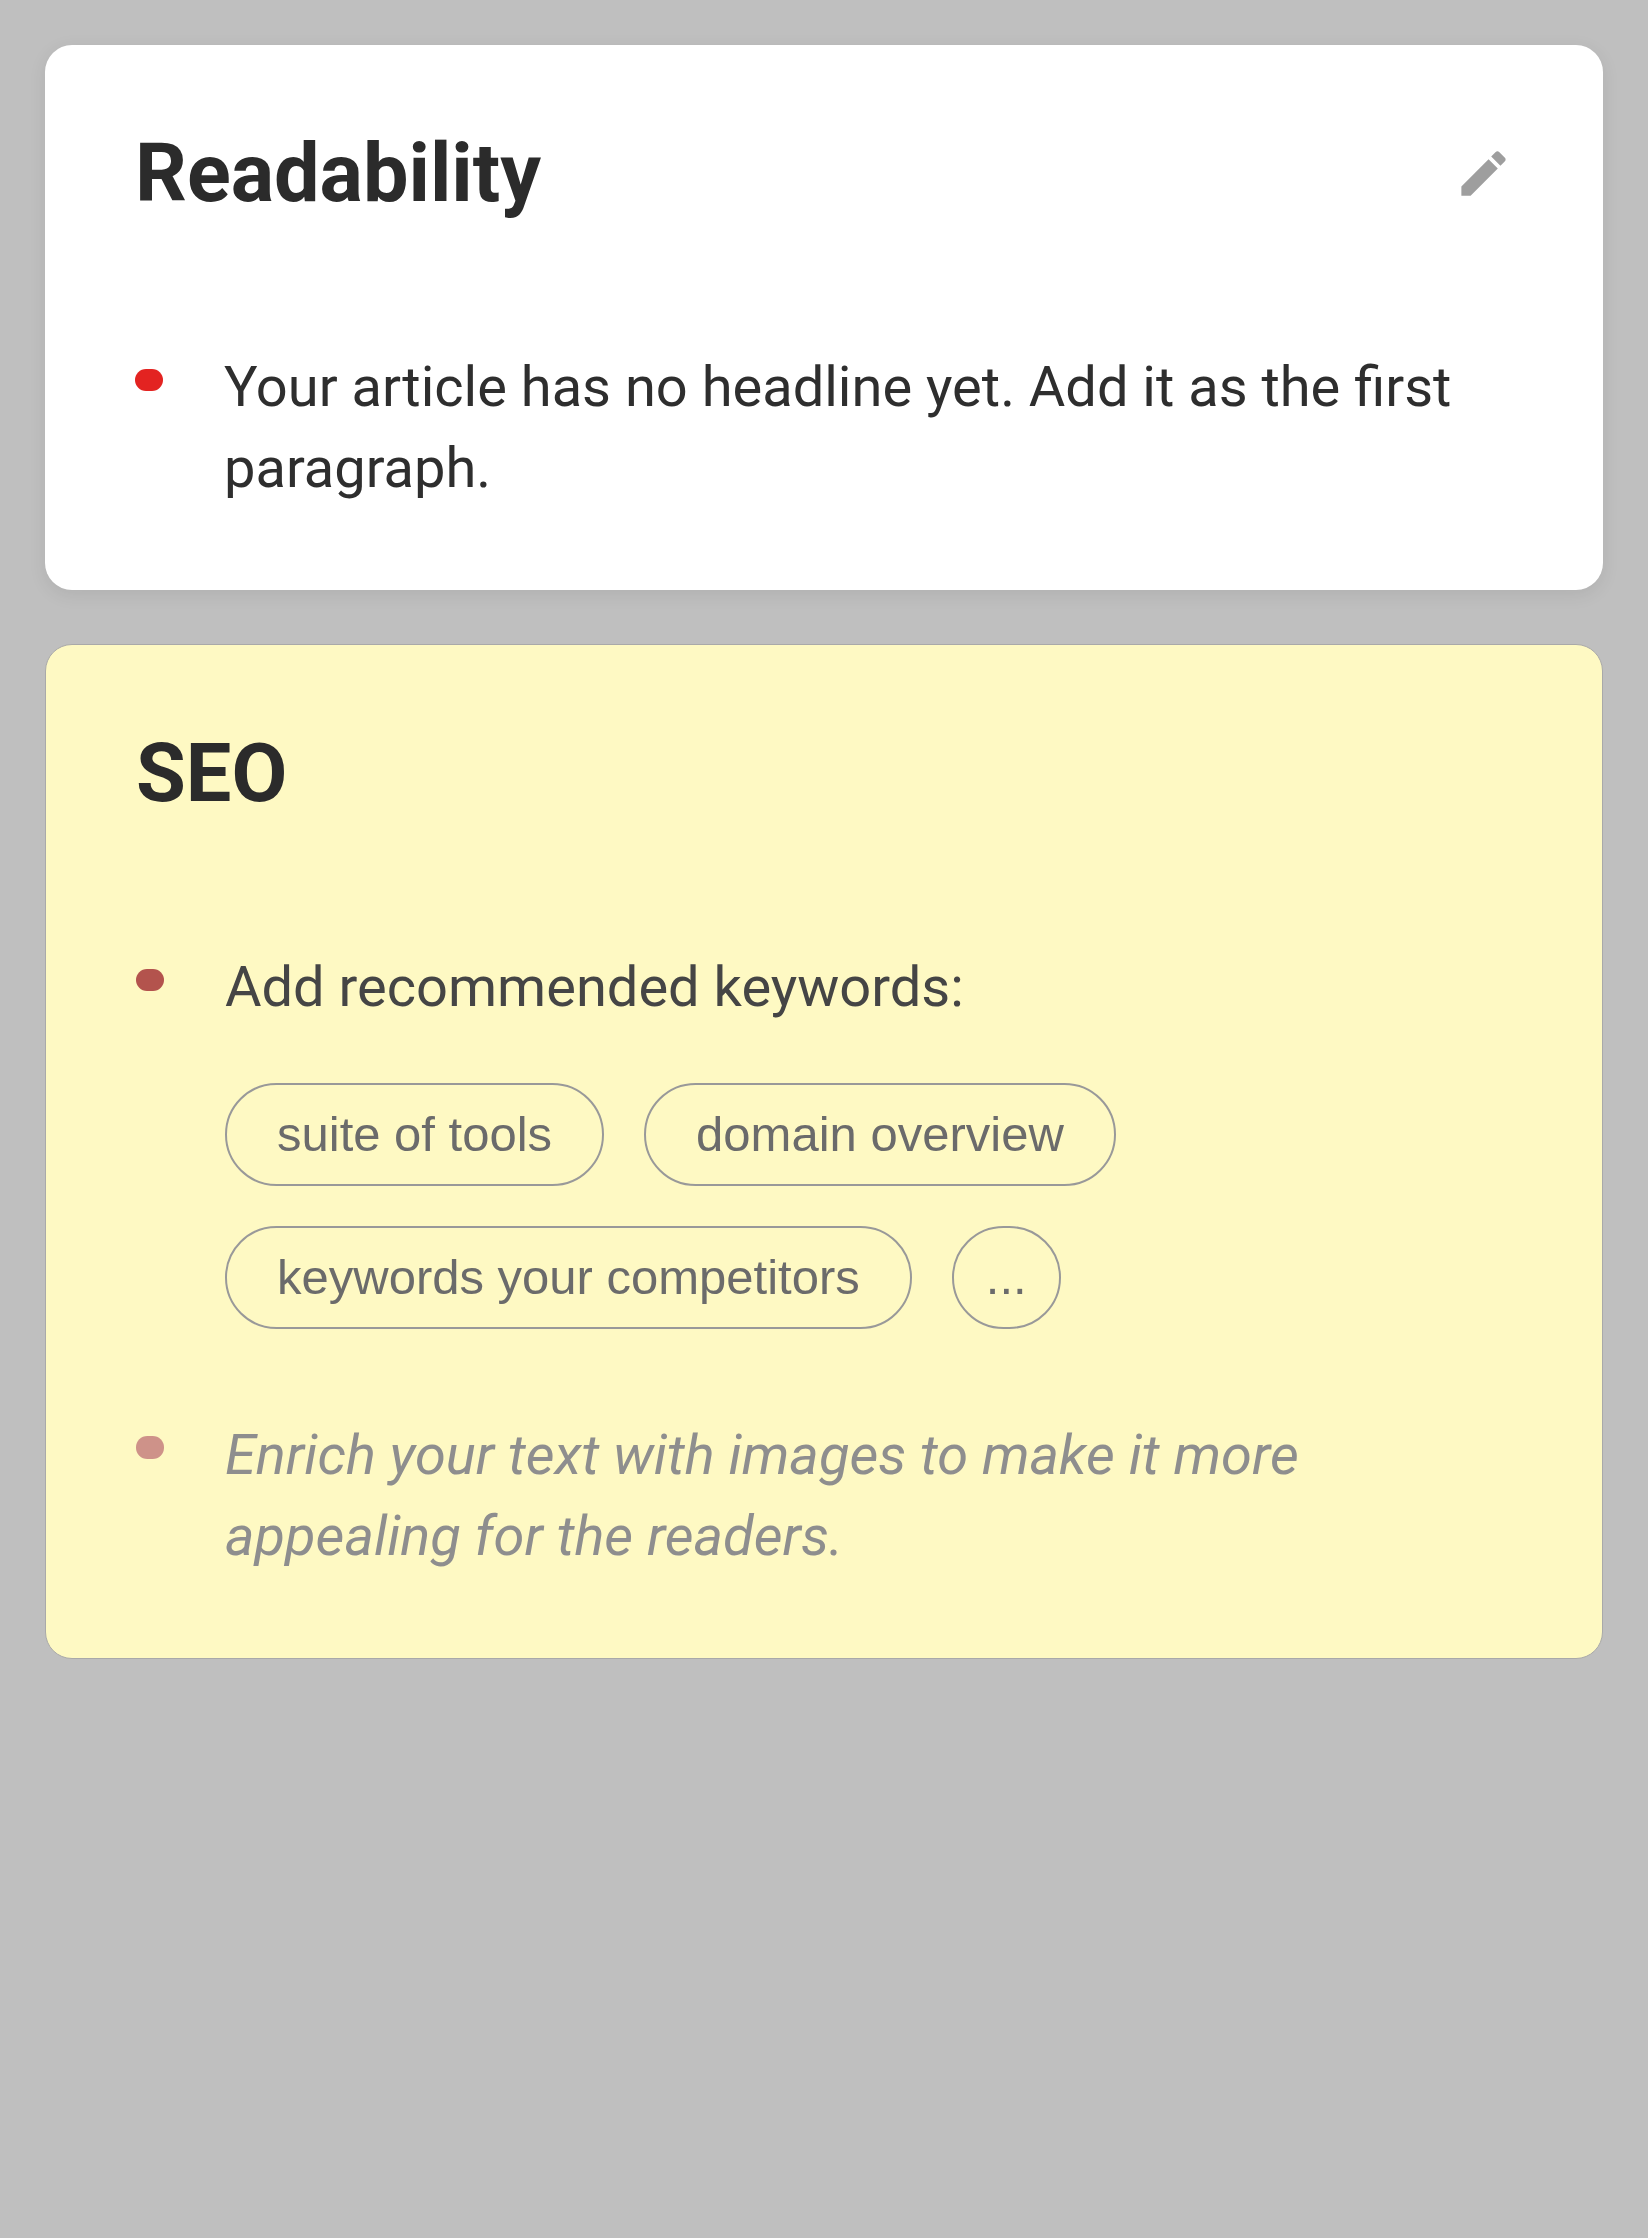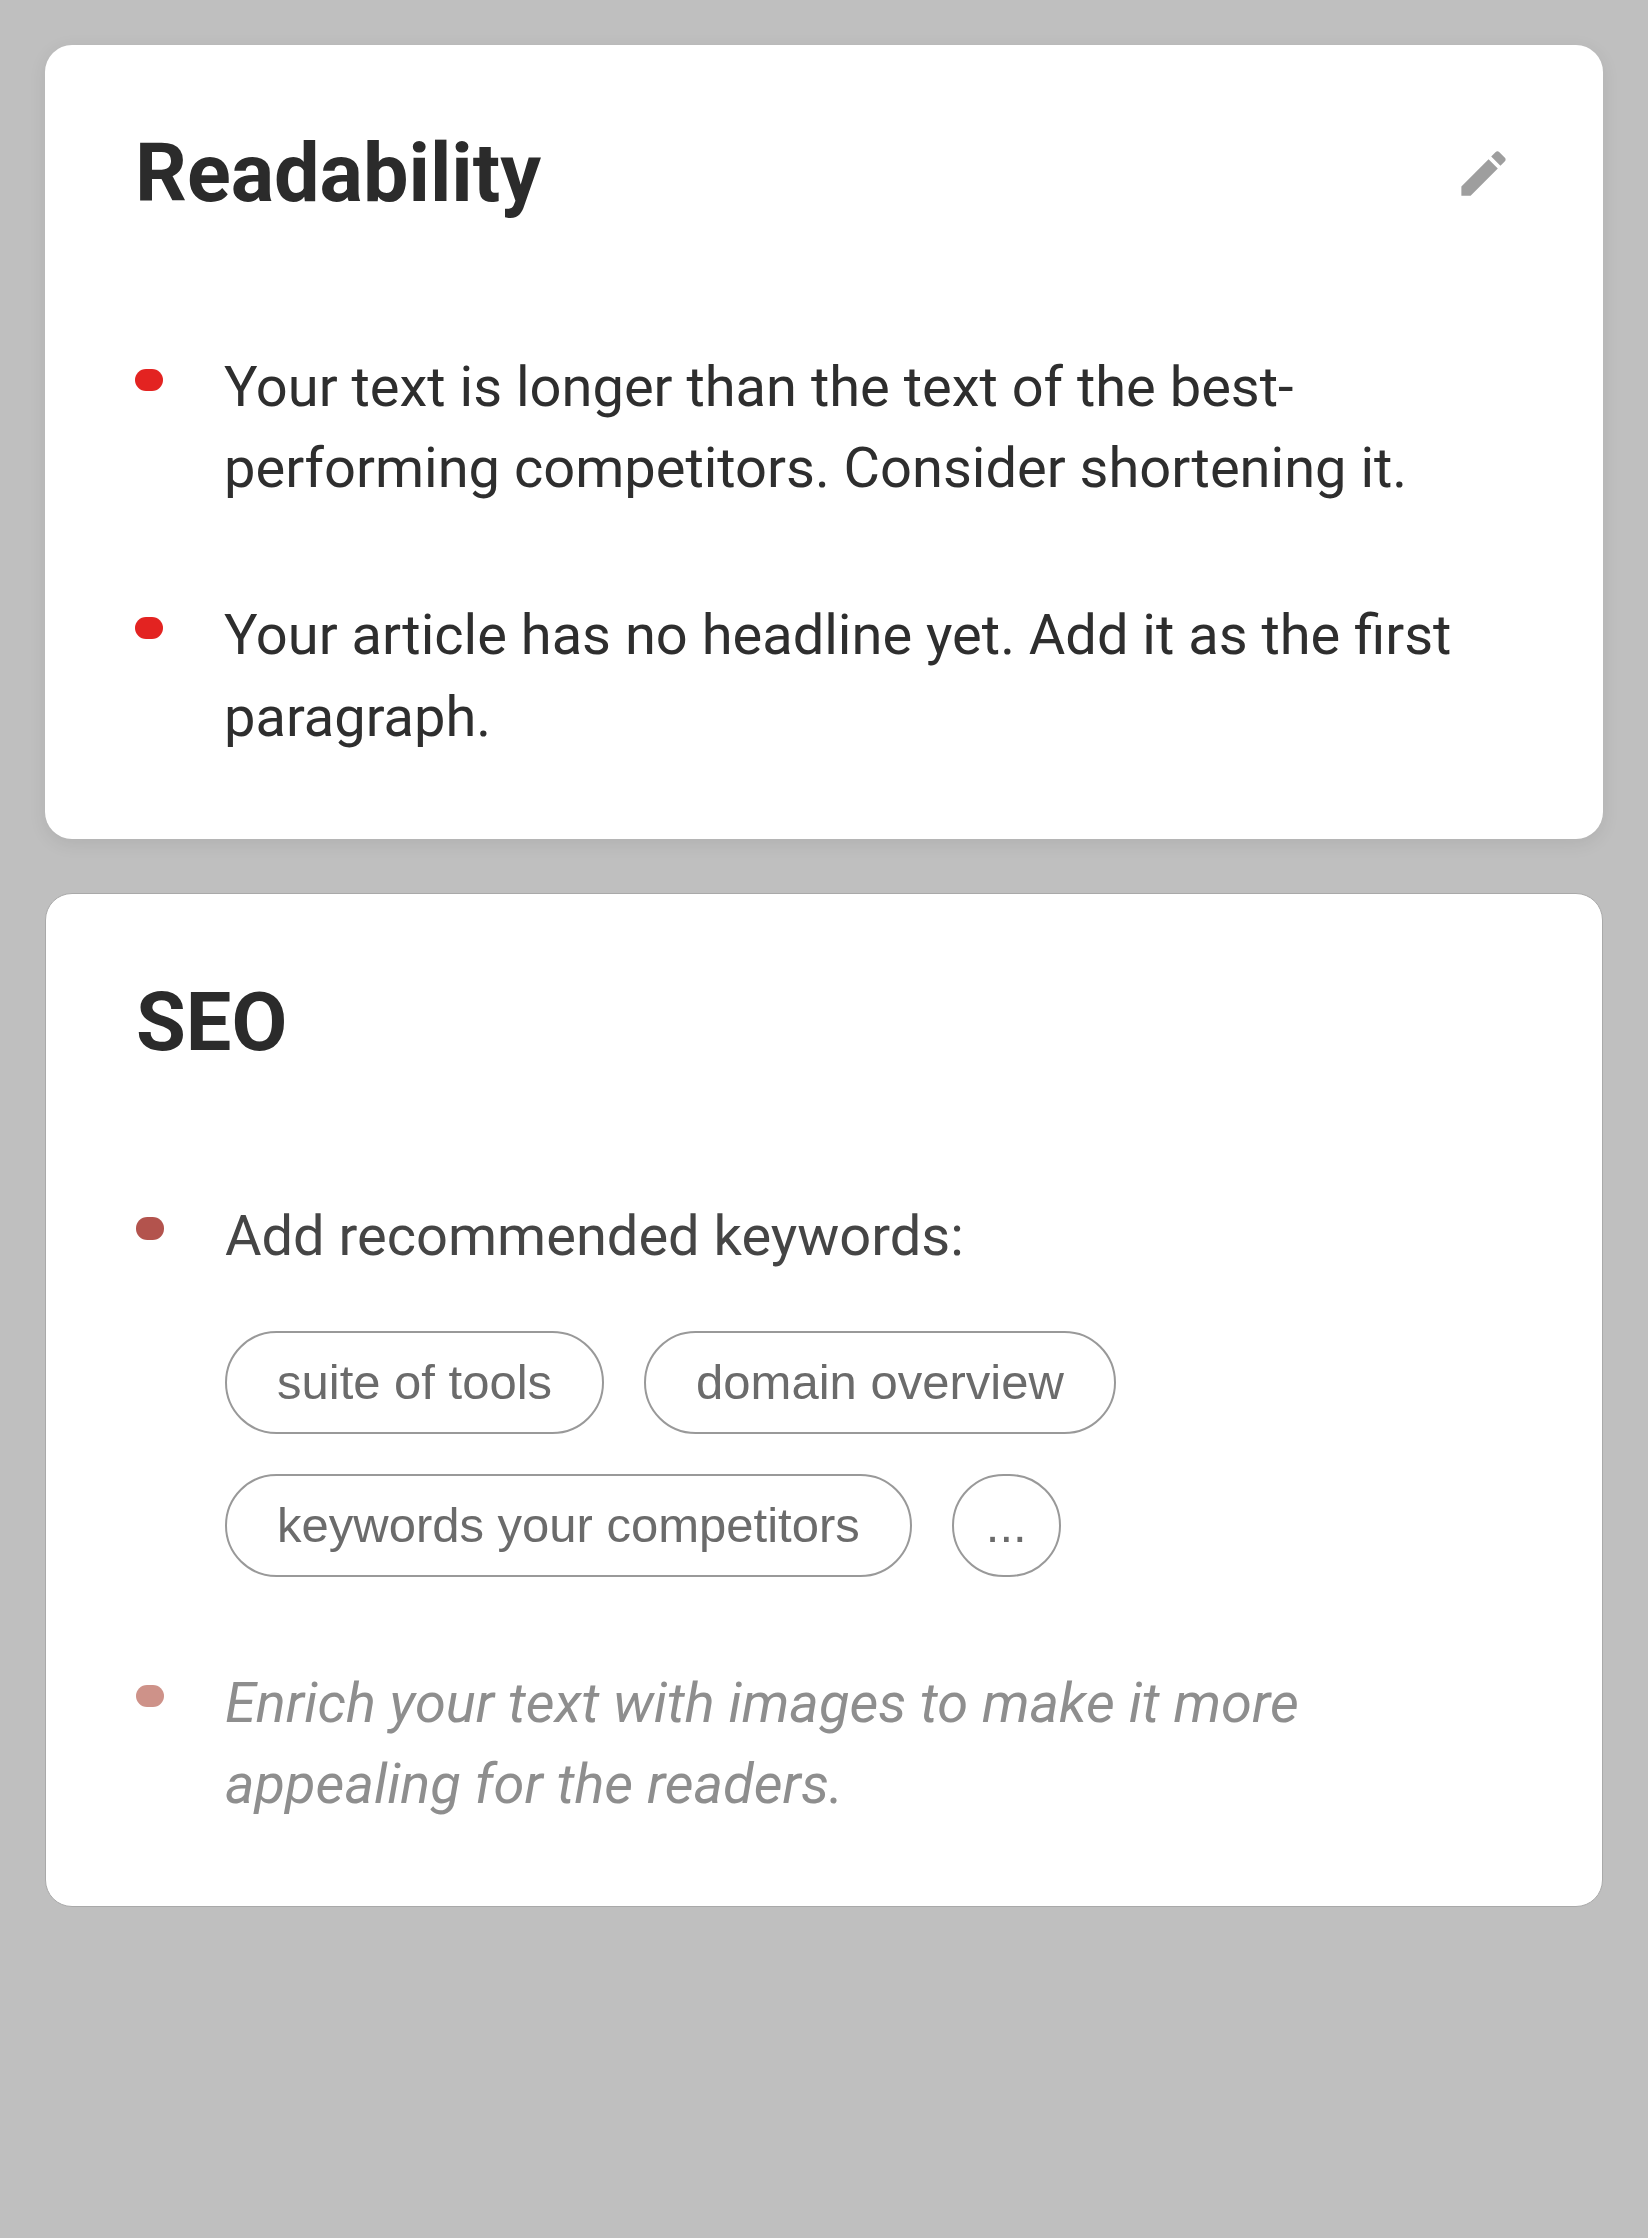--- a/index.html
+++ b/index.html
@@ -15,21 +15,21 @@
       padding: 45px;
     }
     .card {
       background: #ffffff;
       border-radius: 27px;
       padding: 81px 90px;
       margin-bottom: 54px;
       box-shadow: 0 4.5px 18px rgba(0,0,0,0.08);
     }
     .card-seo {
-      background: #ffffff;
+      background: #fef9c3;
       border-radius: 27px;
       padding: 81px 90px;
       border: 1.4px solid #a9a9a9;
     }
     .card-header {
       display: flex;
       justify-content: space-between;
       align-items: center;
       margin-bottom: 126px;
     }
@@ -118,24 +118,20 @@
 <div class="card">
   <div class="card-header">
     <h2 class="card-title">Readability</h2>
     <svg class="edit-icon" viewBox="0 0 24 24">
       <path d="M3 17.25V21h3.75L17.81 9.94l-3.75-3.75L3 17.25zM20.71 7.04c.39-.39.39-1.02 0-1.41l-2.34-2.34c-.39-.39-1.02-.39-1.41 0l-1.83 1.83 3.75 3.75 1.83-1.83z"></path>
     </svg>
   </div>
   <ul class="item-list">
     <li class="item">
       <span class="bullet"></span>
-      <span class="item-text">Your text is longer than the text of the best-performing competitors. Consider shortening it.</span>
-    </li>
-    <li class="item">
-      <span class="bullet"></span>
       <span class="item-text">Your article has no headline yet. Add it as the first paragraph.</span>
     </li>
   </ul>
 </div>
 
 <div class="card-seo">
   <div class="card-header">
     <h2 class="card-title">SEO</h2>
   </div>
   <ul class="item-list">

